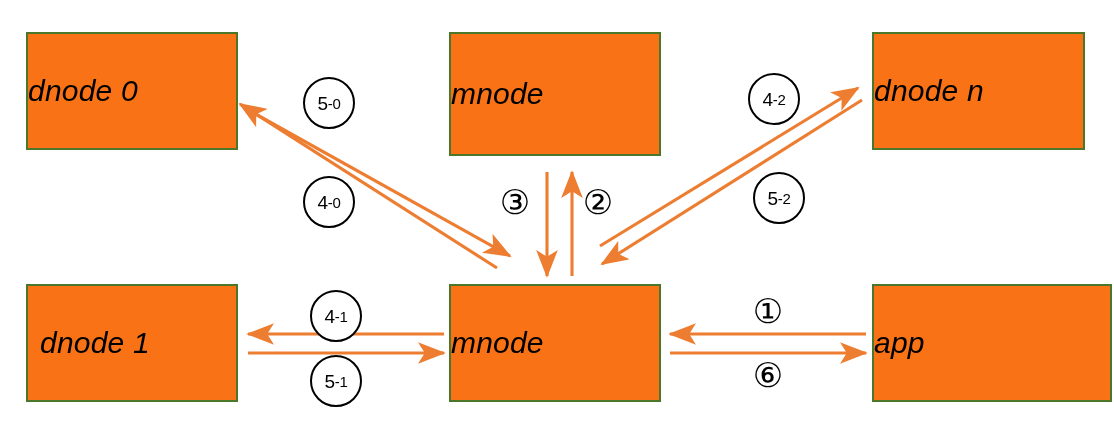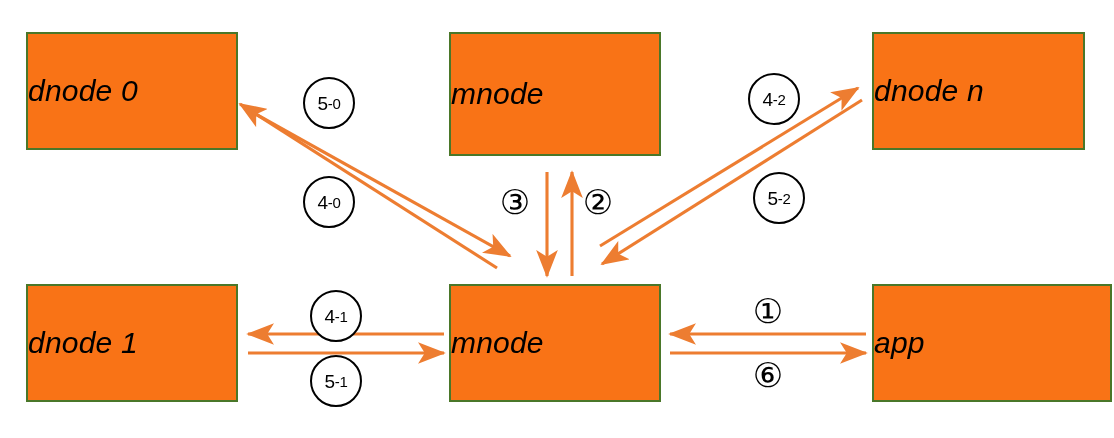--- a/index.html
+++ b/index.html
@@ -108,21 +108,21 @@
   </div>
 
   <div class="node-box" style="left:449px; top:32px; width:212px; height:124px;">
     <span class="node-label">mnode</span>
   </div>
 
   <div class="node-box" style="left:872px; top:32px; width:213px; height:118px;">
     <span class="node-label">dnode n</span>
   </div>
 
-  <div class="node-box" style="left:26px; top:284px; width:212px; height:118px;">
+  <div class="node-box" style="left:26px; top:284px; width:212px; height:118px;padding-left:12px;">
     <span class="node-label">dnode 1</span>
   </div>
 
   <div class="node-box" style="left:449px; top:284px; width:212px; height:118px;">
     <span class="node-label">mnode</span>
   </div>
 
   <div class="node-box" style="left:872px; top:284px; width:240px; height:118px;">
     <span class="node-label">app</span>
   </div>

